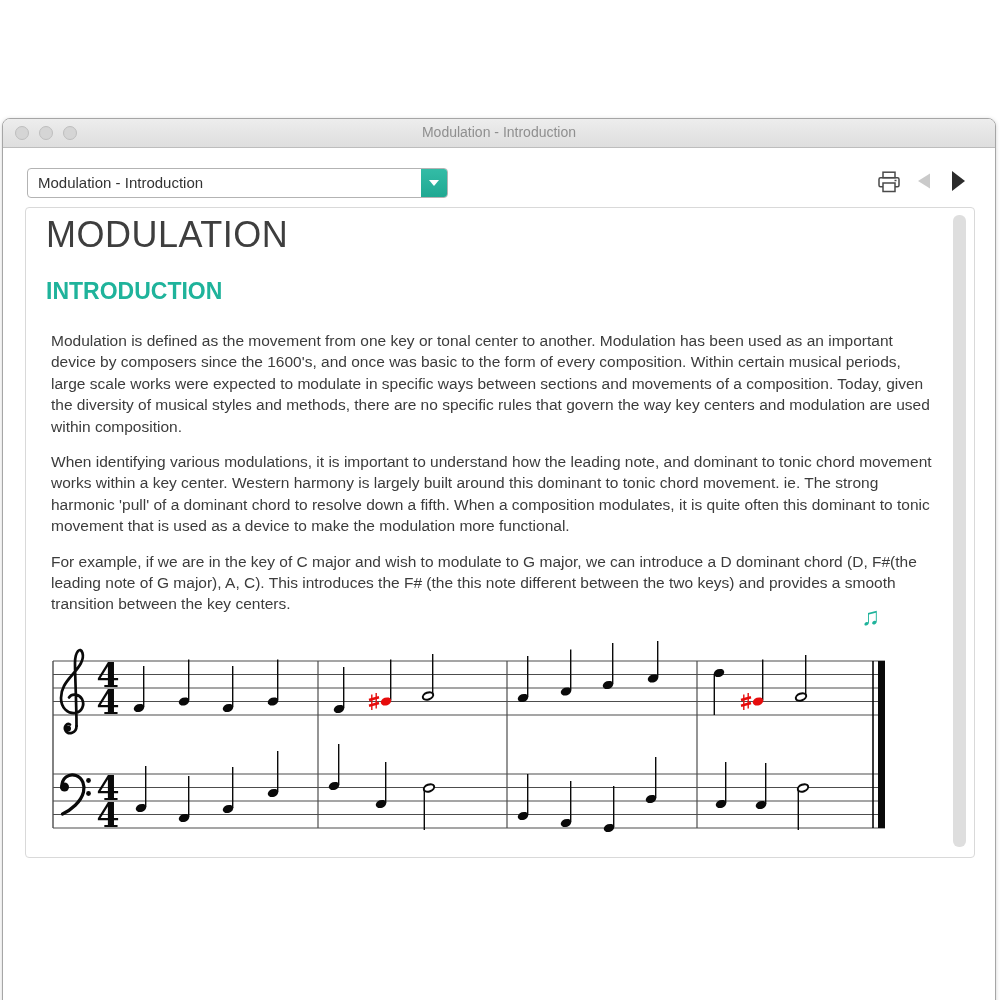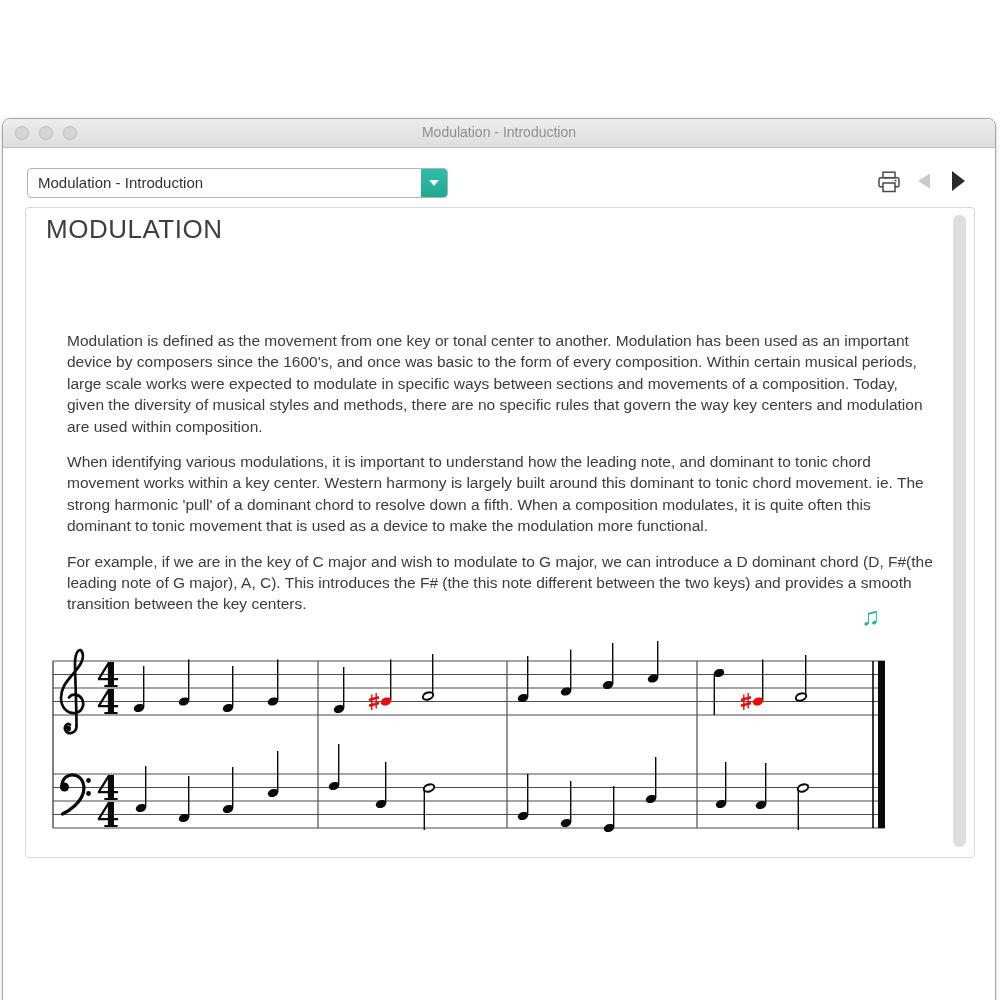--- a/index.html
+++ b/index.html
@@ -39,27 +39,27 @@
   .back-btn  { left:912px; top:53px; width:18px; height:18px; }
   .fwd-btn   { left:944px; top:51px; width:22px; height:22px; }
 
   .card {
     position:absolute; left:22px; top:88px; width:950px; height:651px;
     background:#fff; border:1px solid #d9d9d9; border-radius:4px; box-sizing:border-box;
   }
   .scroll-thumb { position:absolute; left:927px; top:7px; width:13px; height:632px;
     background:#dedede; border-radius:6px; }
 
-  .h1 { position:absolute; left:20px; top:6px; margin:0; font-size:26px; font-weight:400;
+  .h1 { position:absolute; left:20px; top:6px; margin:0; font-size:36px; font-weight:400;
     letter-spacing:.5px; color:#3e3e3e; }
   .h2 { position:absolute; left:20px; top:70px; margin:0; font-size:23px; font-weight:700;
     color:var(--accent); }
   .body-text { position:absolute; left:25px; top:122px; width:882px;
     font-size:15.5px; line-height:21.4px; color:#3c3c3c; }
-  .body-text p { margin:0 0 14px 16px; }
+  .body-text p { margin:0 0 14px 0; }
 
   .music-icon { position:absolute; left:835px; top:396px; font-size:25px; line-height:25px;
     color:var(--accent); }
   .score-wrap { position:absolute; left:25px; top:433px; width:845px; height:200px; }
 </style>
 </head>
 <body>
 
 <div class="window">
 
@@ -95,20 +95,21 @@
   </button>
 
   <button class="tool-btn fwd-btn" title="Forward">
     <svg width="22" height="22" viewBox="0 0 22 22">
       <polygon points="5,1 5,21 18,11" fill="#2c2c2c"></polygon>
     </svg>
   </button>
 
   <div class="card">
     <h1 class="h1">MODULATION</h1>
+    <h2 class="h2">INTRODUCTION</h2>
 
     <div class="body-text">
       <p>Modulation is defined as the movement from one key or tonal center to another. Modulation has been used as an important device by composers since the 1600's, and once was basic to the form of every composition. Within certain musical periods, large scale works were expected to modulate in specific ways between sections and movements of a composition. Today, given the diversity of musical styles and methods, there are no specific rules that govern the way key centers and modulation are used within composition.</p>
       <p>When identifying various modulations, it is important to understand how the leading note, and dominant to tonic chord movement works within a key center. Western harmony is largely built around this dominant to tonic chord movement. ie. The strong harmonic 'pull' of a dominant chord to resolve down a fifth. When a composition modulates, it is quite often this dominant to tonic movement that is used as a device to make the modulation more functional.</p>
       <p>For example, if we are in the key of C major and wish to modulate to G major, we can introduce a D dominant chord (D, F#(the leading note of G major), A, C). This introduces the F# (the this note different between the two keys) and provides a smooth transition between the key centers.</p>
     </div>
 
     <div class="music-icon">♫</div>
 
     <div class="score-wrap">

